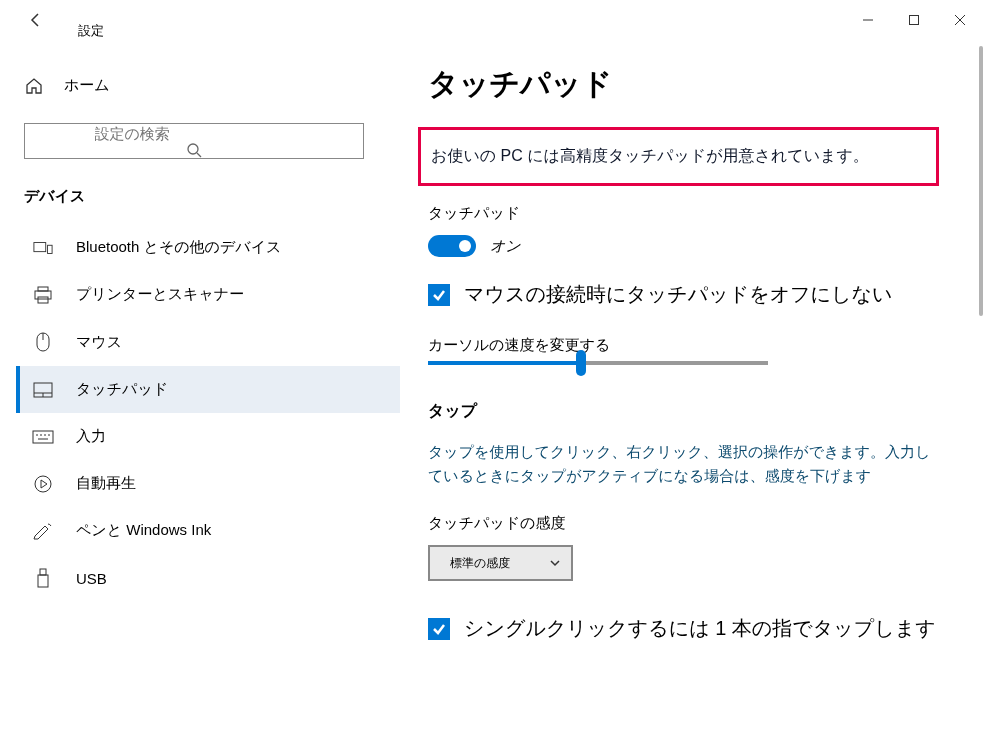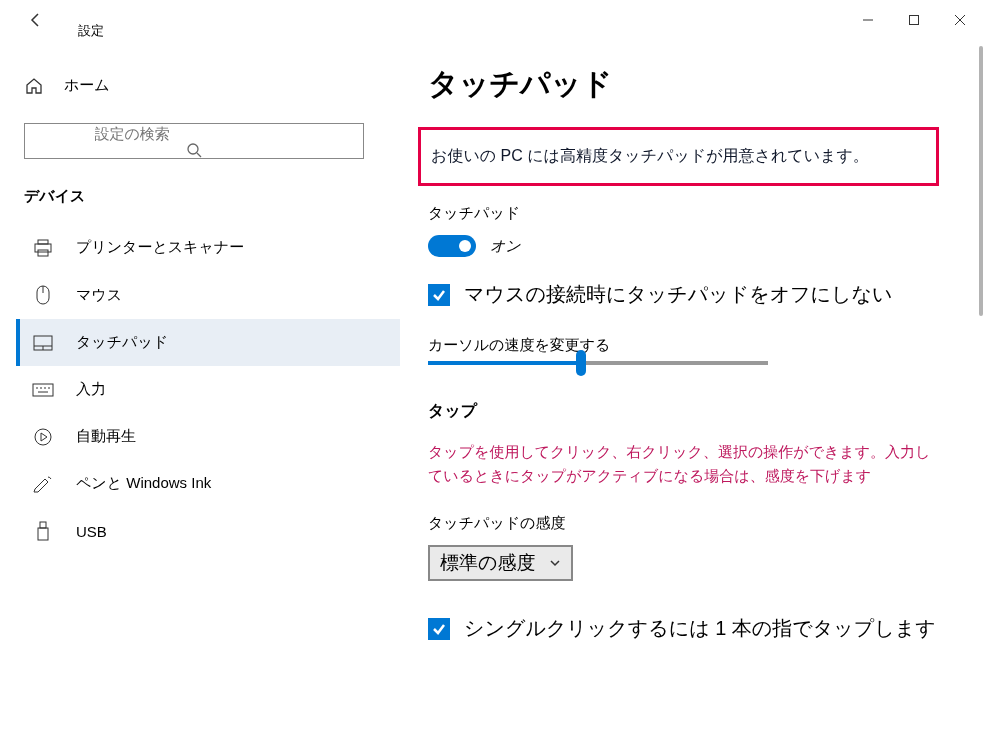--- a/index.html
+++ b/index.html
@@ -47,24 +47,24 @@
     .checkbox svg { stroke:#fff; stroke-width:2.5; fill:none; }
     .checkbox-label { font-size: 20px; }
     
     .slider-wrap { margin-bottom: 36px; }
     .slider-wrap .lbl { font-size: 15px; margin-bottom: 6px; }
     .slider { width: 340px; height: 4px; background: #999; position: relative; cursor:pointer; }
     .slider-fill { height:4px; position:absolute; left:0; width:45%; background:#0078d4; }
     .slider-thumb { width: 10px; height:26px; background:#0078d4; border-radius:5px; position:absolute; left:45%; top:-11px; transform:translateX(-50%); }
     
     .main h2 { font-size: 16px; font-weight: 600; margin-bottom: 18px; }
-    .desc-text { font-size: 15px; color: #be185d; line-height: 1.6; margin-bottom: 26px; max-width: 510px; }
+    .desc-text { font-size: 15px; color: #0c4a6e; line-height: 1.6; margin-bottom: 26px; max-width: 510px; }
     
     .dropdown { width: 145px; height: 36px; border: 2px solid #888; display:flex; align-items:center; justify-content:space-between; padding: 0 10px; background: #eaeaea; cursor:pointer; margin-bottom: 34px; }
-    .dropdown .val { font-size: 19px; }
+    .dropdown .val { font-size: 12px; margin-left: 10px; }
     
     .scrollbar-stub { position: absolute; right:0; top:6px; width:4px; height:270px; background: #b3b3b3; border-radius:2px; }
   </style>
 </head>
 <body>
 
 <div class="titlebar">
   <div class="back-btn">
     <svg width="16" height="16" viewBox="0 0 16 16">
         <path d="M10 2 L4 8 L10 14" stroke="#333" stroke-width="1.5" fill="none"></path>
@@ -104,20 +104,29 @@
     <div class="search-box">
       <input type="text" placeholder="設定の検索" style="">
       <svg width="16" height="16" viewBox="0 0 16 16">
           <circle cx="7" cy="7" r="5" stroke="#666" stroke-width="1.3" fill="none"></circle>
           <line x1="11" y1="11" x2="15" y2="15" stroke="#666" stroke-width="1.3"></line>
         </svg>
     </div>
 
     <div class="category-title">デバイス</div>
 
+    <div class="side-item">
+      <span class="icon">
+        <svg width="20" height="16" viewBox="0 0 22 16">
+            <rect x="1" y="2" width="13" height="10" stroke="#333" fill="none"></rect>
+            <rect x="16" y="5" width="5" height="9" stroke="#333" fill="none"></rect>
+          </svg>
+      </span>
+      <span class="label">Bluetooth とその他のデバイス</span>
+    </div>
 
     <div class="side-item">
       <span class="icon">
         <svg width="18" height="18" viewBox="0 0 18 18">
             <rect x="4" y="1" width="10" height="4" stroke="#333" fill="none"></rect>
             <rect x="1" y="5" width="16" height="8" stroke="#333" fill="none"></rect>
             <rect x="4" y="11" width="10" height="6" stroke="#333" fill="none"></rect>
           </svg>
       </span>
       <span class="label">プリンターとスキャナー</span>

